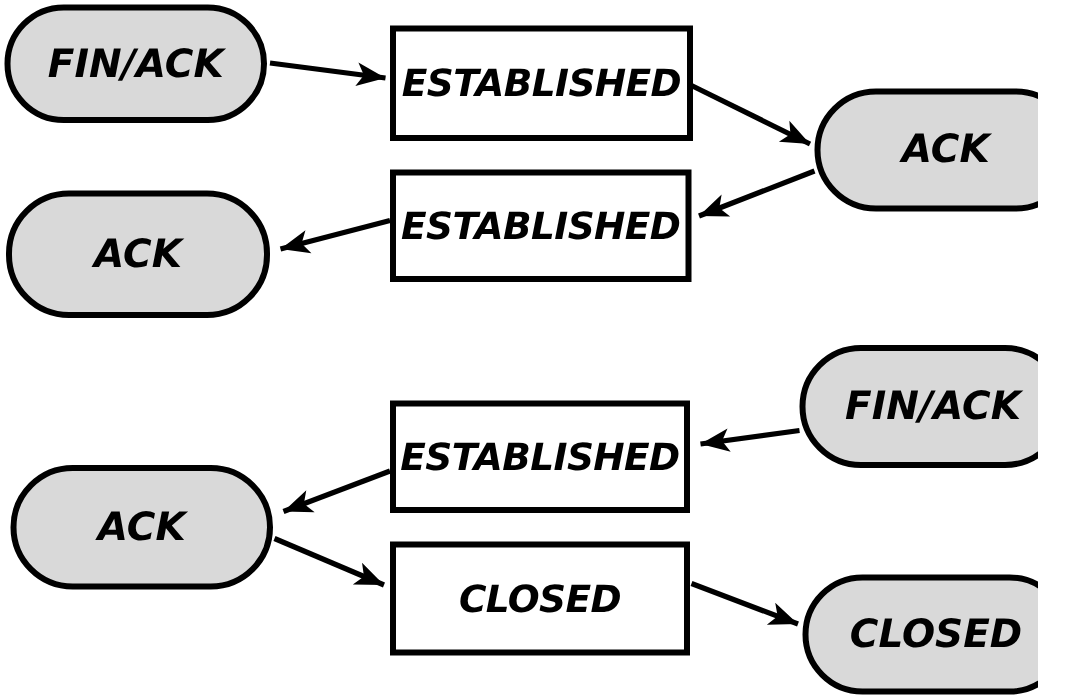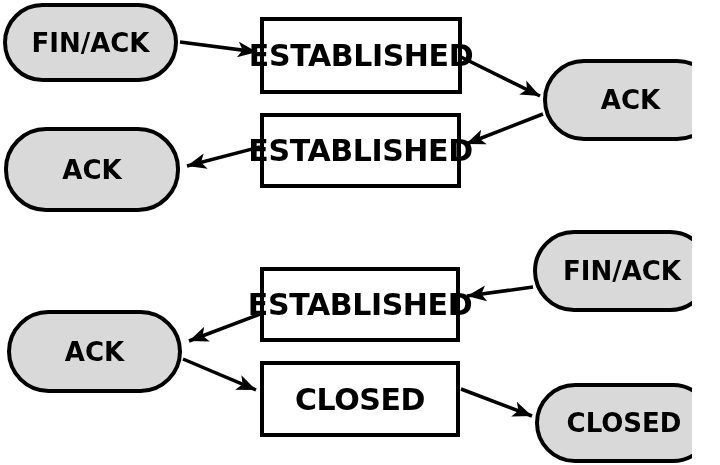--- a/index.html
+++ b/index.html
@@ -7,41 +7,42 @@
     padding: 0;
     background: var(--background, #ffffff);
   }
   .canvas {
     position: relative;
     width: 692px;
     height: 465px;
     background: var(--background, #ffffff);
     overflow: hidden;
     font-family: "DejaVu Sans", "Liberation Sans", sans-serif;
+    font-style: italic;
   }
   .node {
     position: absolute;
     box-sizing: border-box;
     border: 4px solid var(--stroke, #000000);
     display: flex;
     align-items: center;
     justify-content: center;
     font-weight: bold;
     color: var(--stroke, #000000);
     white-space: nowrap;
     z-index: 2;
   }
   .pill {
     background: var(--pill_fill, #d9d9d9);
     border-radius: 42px;
     font-size: 26px;
   }
   .rect {
     background: var(--rect_fill, #ffffff);
-    font-size: 30px;
+    font-size: 25px;
     letter-spacing: -0.4px;
   }
   .edges {
     position: absolute;
     left: 0; top: 0;
     width: 720px;
     height: 465px;
     z-index: 1;
   }
   .edges line {

